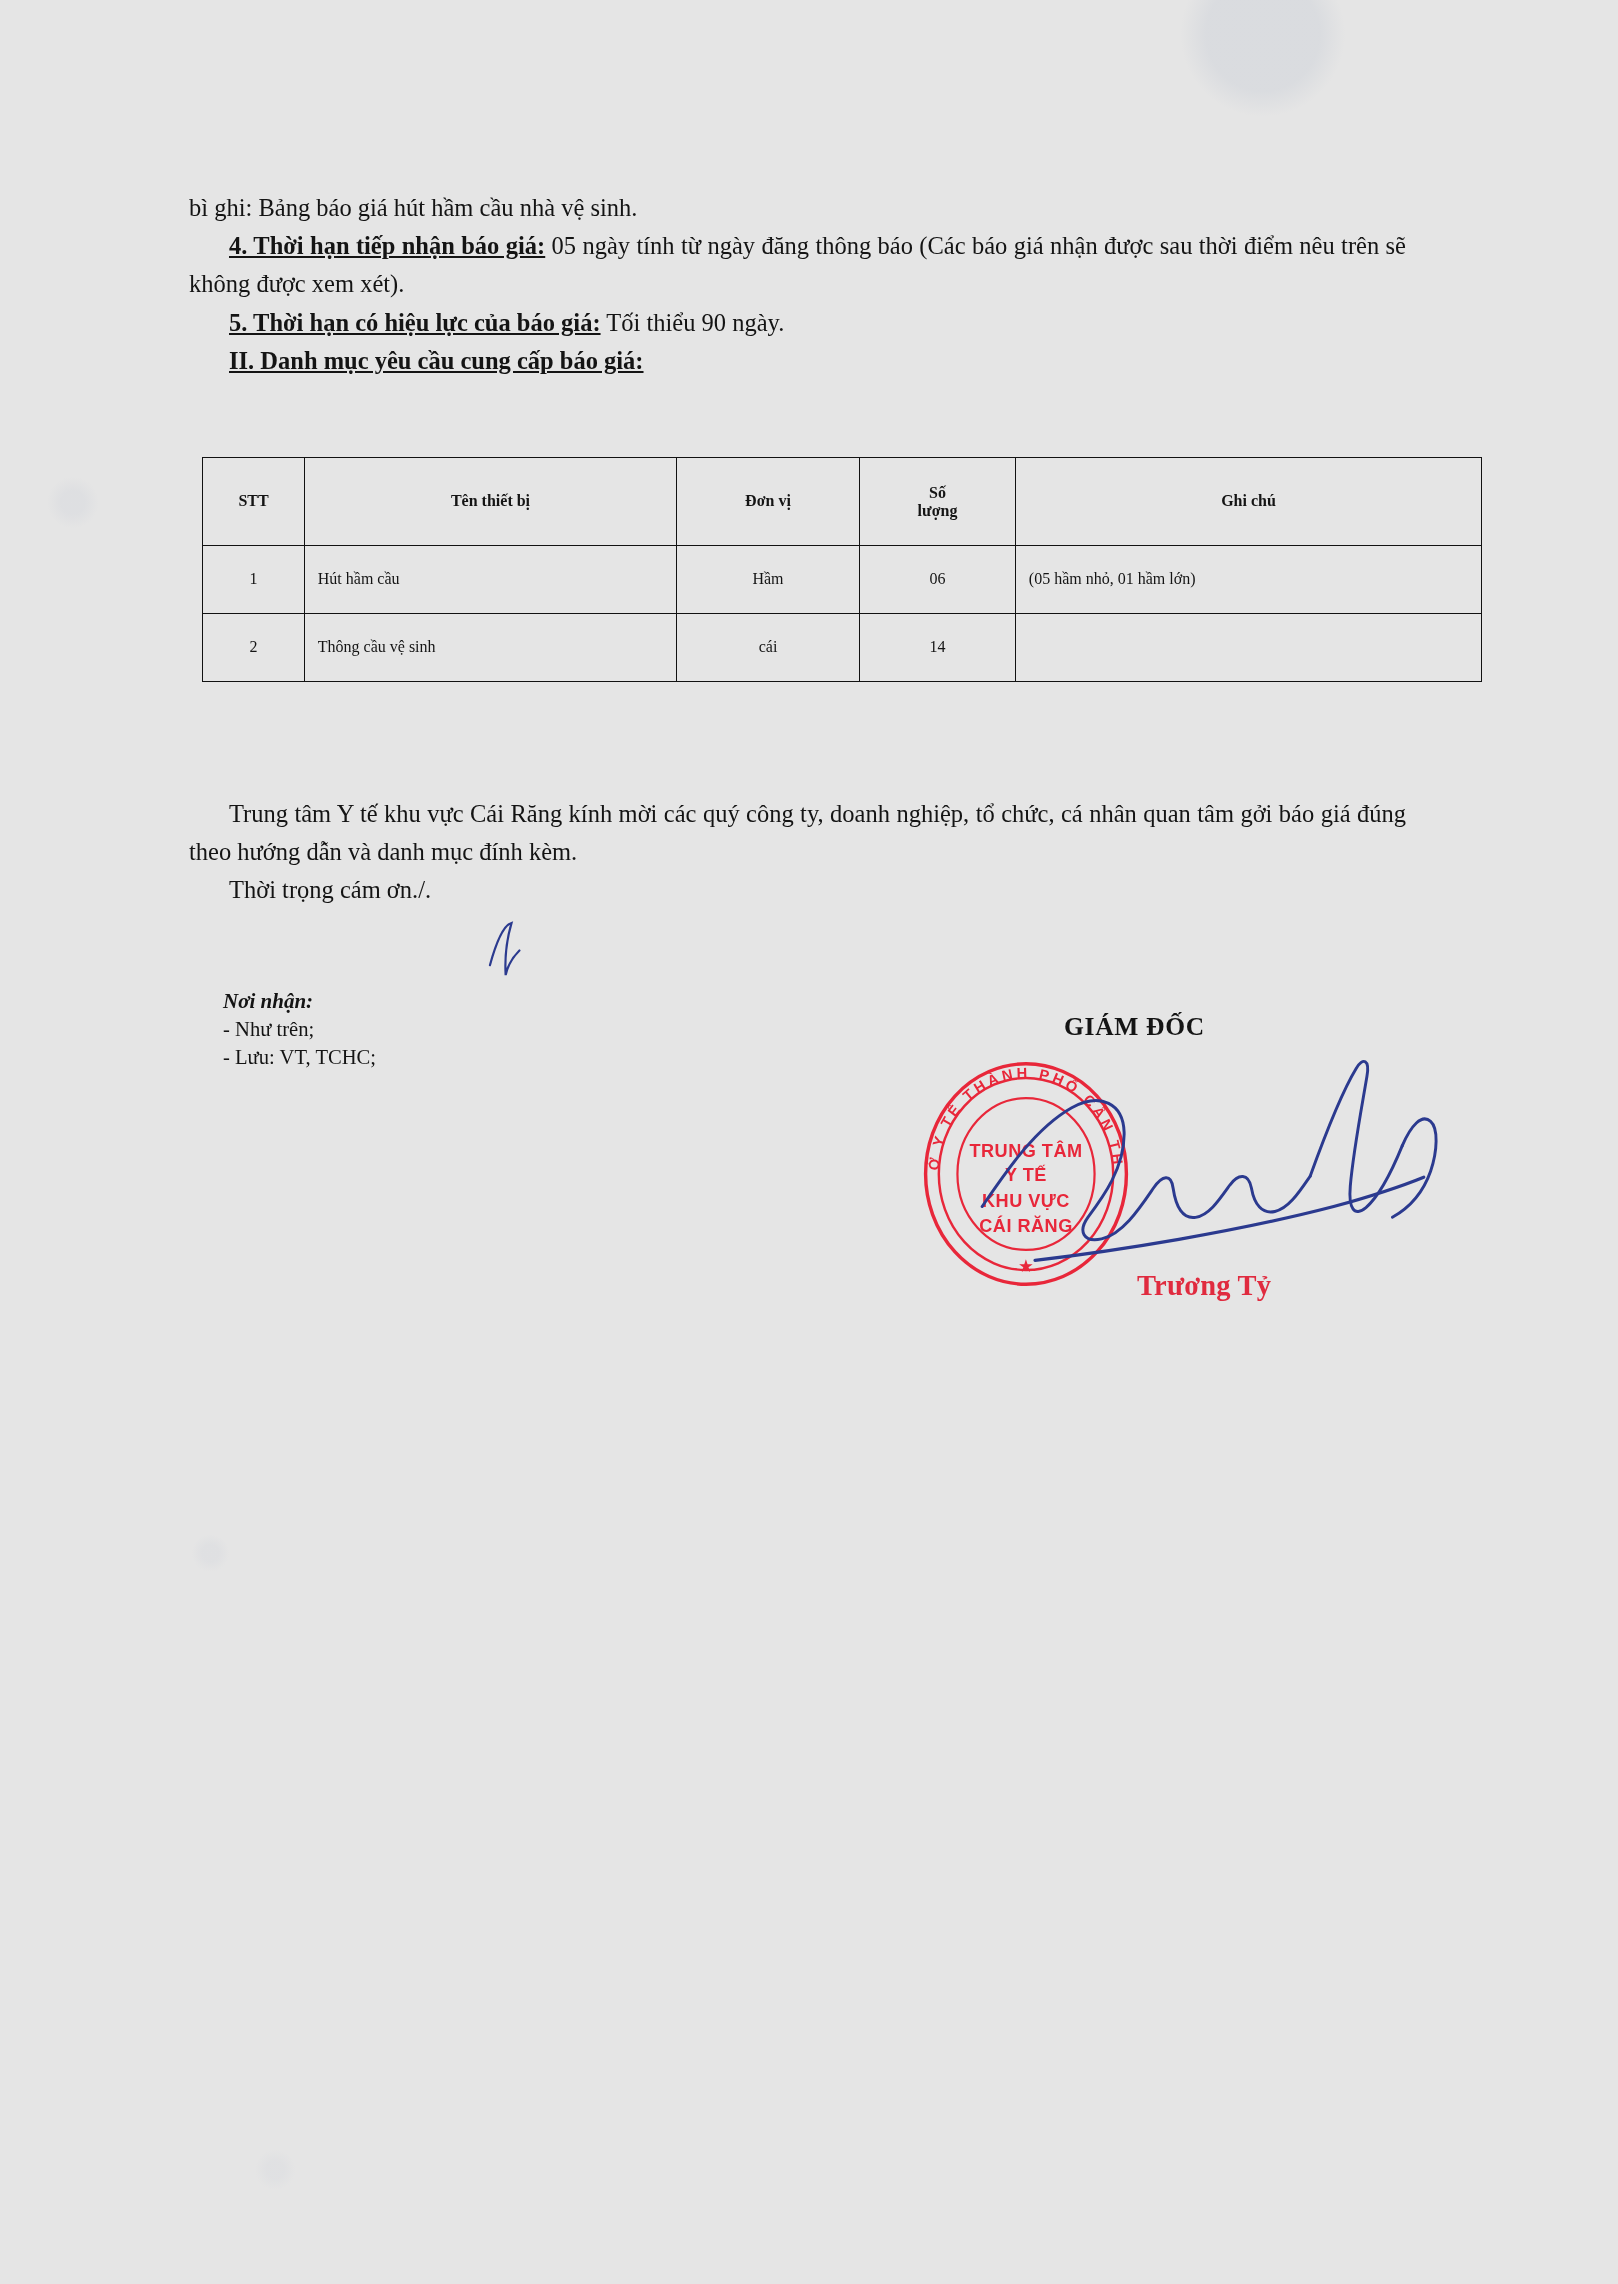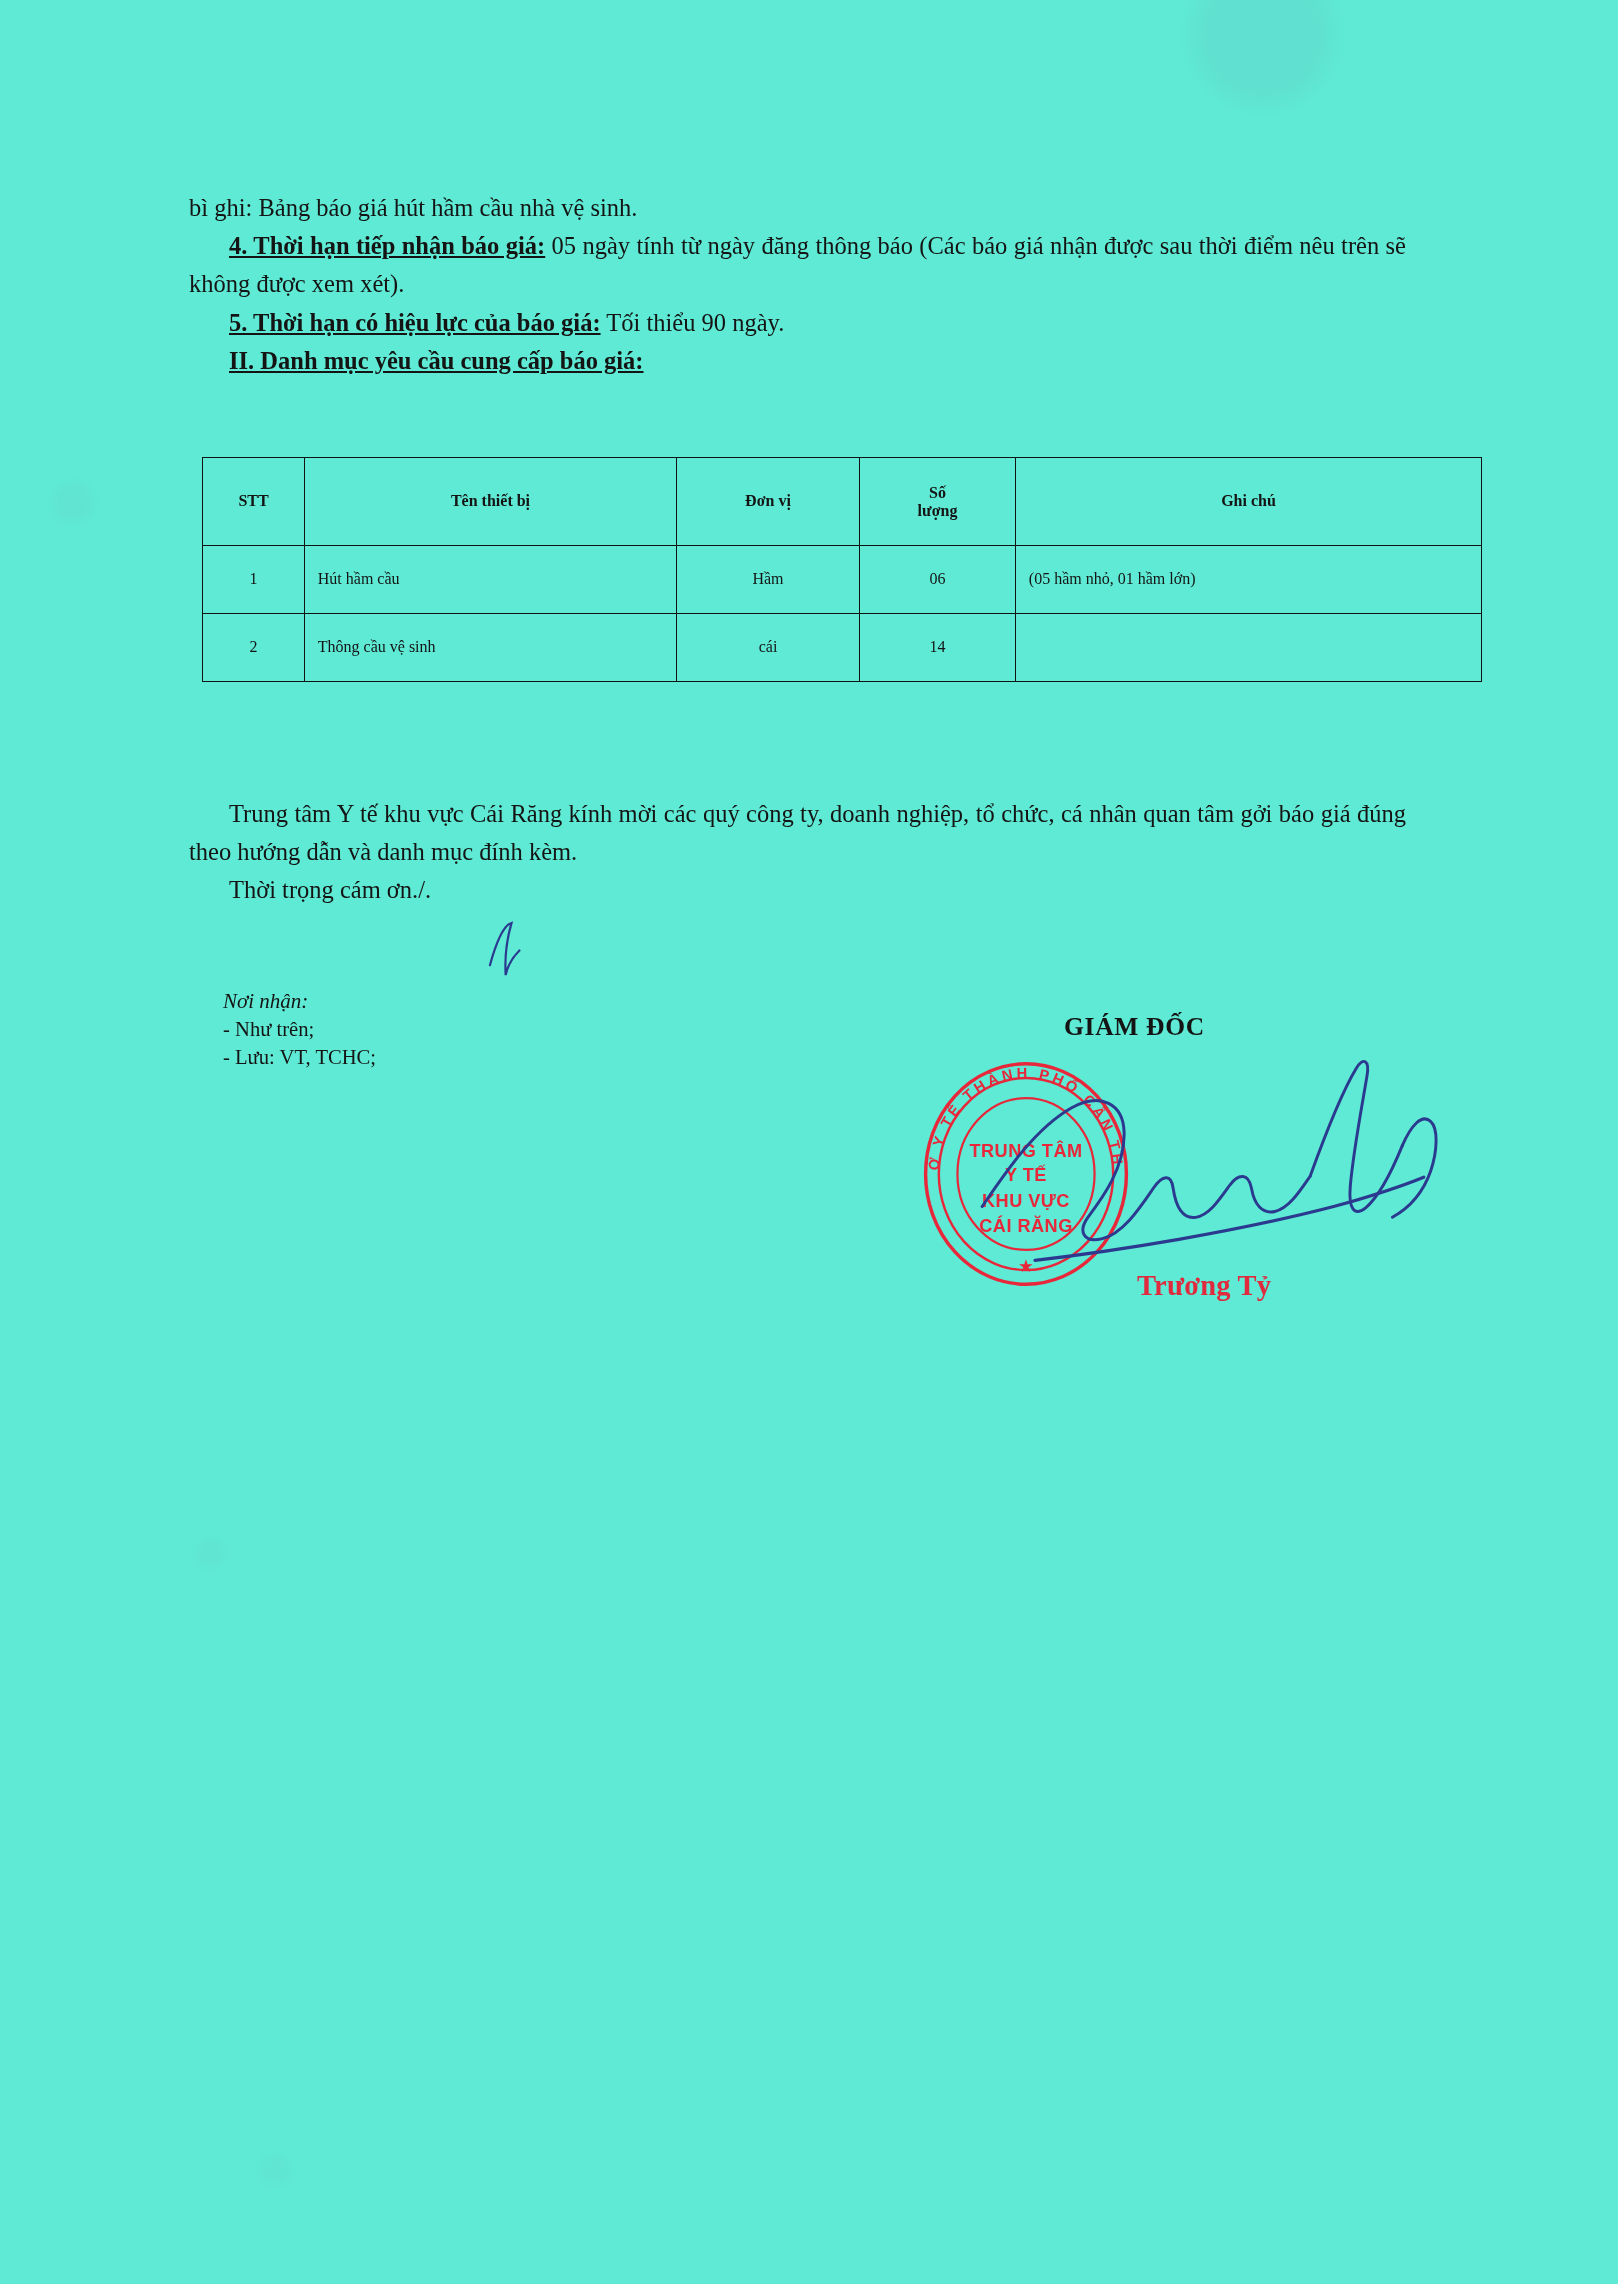--- a/index.html
+++ b/index.html
@@ -1,20 +1,20 @@
 <!DOCTYPE html>
 <html style="font-size:7.8px"><head>
 <meta charset="utf-8">
 <style>
   html,body{margin:0;padding:0;background:#fff;}
   body{width:1619px;height:2284px;position:relative;overflow:hidden;
        font-family:"Liberation Serif","DejaVu Serif",serif;color:#141414;
        background:#fefefe;}
 
-  .page{position:absolute;inset:0;background:#5eead4;}
+  .page{position:absolute;inset:0;background:#e5e5e5;}
 
   
   .scan-tint{position:absolute;inset:0;pointer-events:none;
     background:
       radial-gradient(circle at 78% 1.5%, rgba(120,140,175,.10) 0 2.2%, rgba(255,255,255,0) 3.2%),
       radial-gradient(circle at 4.5% 22%, rgba(130,145,180,.07) 0 .5%, rgba(255,255,255,0) 1.1%),
       radial-gradient(circle at 13% 68%, rgba(130,145,180,.06) 0 .4%, rgba(255,255,255,0) .9%),
       radial-gradient(circle at 17% 95%, rgba(130,145,180,.05) 0 .35%, rgba(255,255,255,0) .8%);
   }
   .b{font-weight:700;text-decoration:underline;}
@@ -33,21 +33,21 @@
   .tbl .c2{width:182px;margin-left:8px;}
   .tbl .c3{width:155px;}
   .tbl .c4{width:465px;}
   .hdr td{font-weight:700;height:87px;}
   .row td{height:67px;}
   .lft{text-align:left !important;padding-left:12.8px !important;}
   .hdr .two{line-height:1.12;}
 
   
   .recv{position:absolute;left:223px;top:987px;font-size:20.6px;line-height:28px;}
-  .recv .ttl{font-style:italic;font-weight:400;font-size:21px;}
+  .recv .ttl{font-style:italic;font-weight:700;font-size:21px;}
 
   .giamdoc{position:absolute;left:1064px;top:1012px;font-size:25.5px;font-weight:700;
            letter-spacing:0.7px;font-family:Liberation Serif, serif;}
 
   .stampwrap{position:absolute;left:913px;top:1054px;width:226px;height:240px;}
   .stamp{position:absolute;inset:0;}
   .stamp svg{width:100%;height:100%;overflow:visible;}
 
   .sigstroke{position:absolute;left:961px;top:1045px;width:525px;height:235px;}
   .sigstroke svg{width:100%;height:100%;overflow:visible;}

